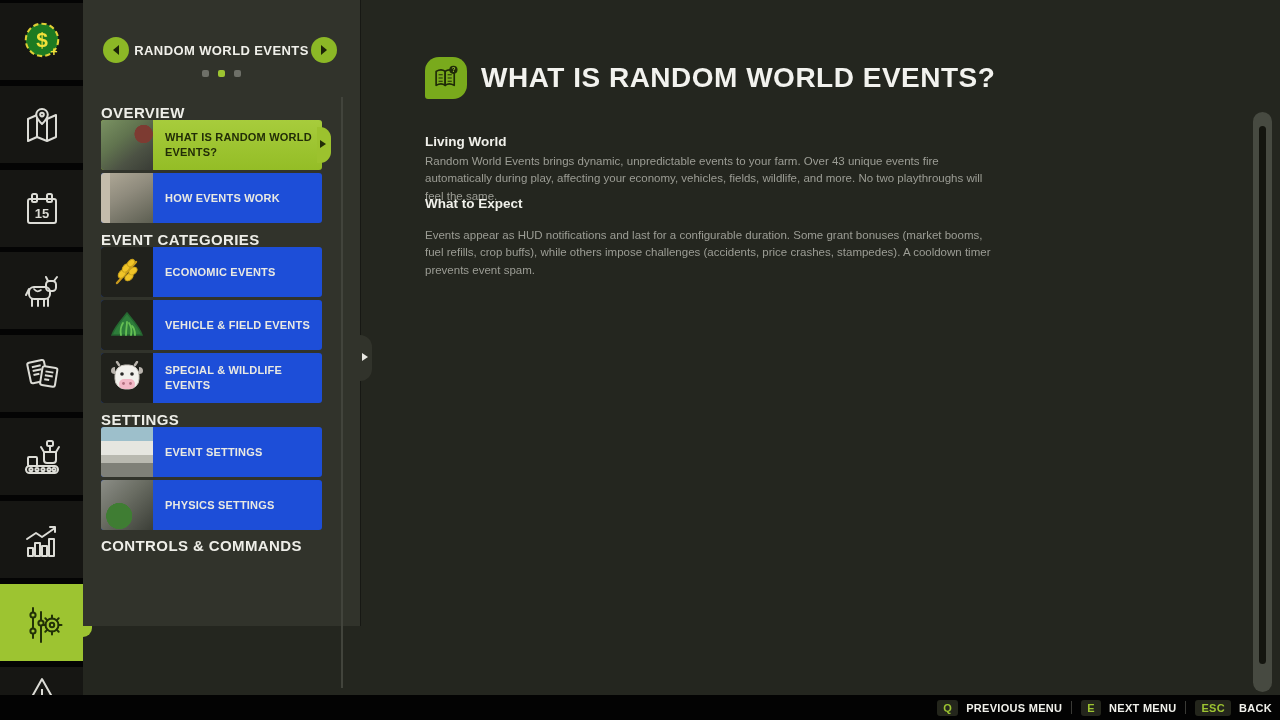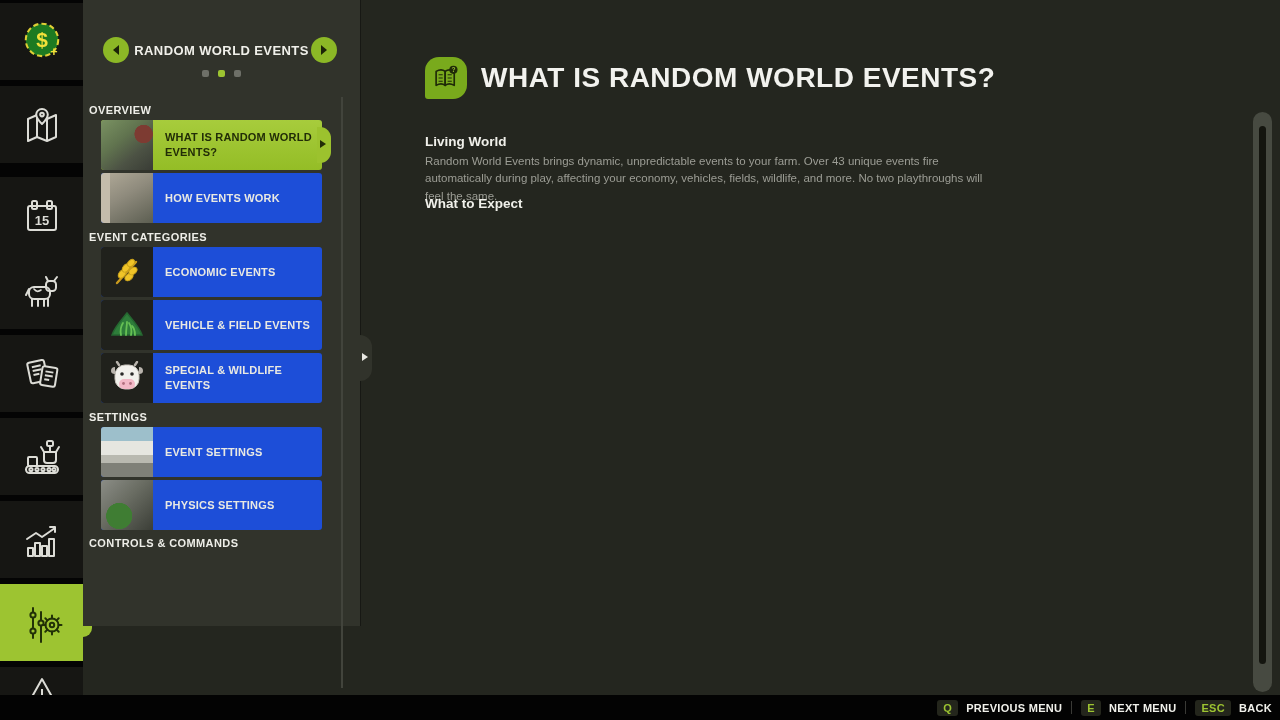--- a/index.html
+++ b/index.html
@@ -29,21 +29,21 @@
   .tri-l{width:0;height:0;border-top:5px solid transparent;border-bottom:5px solid transparent;
     border-right:6px solid #1c2408;}
   .tri-r{width:0;height:0;border-top:5px solid transparent;border-bottom:5px solid transparent;
     border-left:6px solid #1c2408;}
   .panel-title{position:absolute;left:46px;right:46px;top:43px;text-align:center;
     color:#f0f0ea;font-size:13px;font-weight:bold;letter-spacing:.4px;white-space:nowrap;}
   .pager-dots{position:absolute;left:0;right:0;top:70px;display:flex;gap:9px;justify-content:center;}
   .dot{width:7px;height:7px;border-radius:2px;background:#6e7068;}
   .dot.active{background:#9dc431;}
   .panel-scrollline{position:absolute;left:258px;top:97px;width:2px;height:591px;background:#42443c;}
-  .sec-title{position:absolute;left:6px;color:#eeeee8;font-size:11px;font-weight:bold;letter-spacing:.4px;}
+  .sec-title{position:absolute;left:18px;color:#eeeee8;font-size:15px;font-weight:bold;letter-spacing:.4px;}
   .nav-item{position:absolute;left:18px;width:221px;height:50px;background:#1d4ed8;
     border-radius:3px;display:flex;align-items:center;cursor:pointer;}
   .nav-item .thumb{width:52px;height:50px;border-radius:3px 0 0 3px;flex:0 0 52px;
     display:flex;align-items:center;justify-content:center;overflow:hidden;}
   .nav-label{padding:0 8px 0 12px;color:#e9e9e3;font-size:11px;font-weight:bold;
     letter-spacing:.2px;line-height:1.35;}
   .nav-item.selected{background:linear-gradient(180deg,#a7cc3c,#94bd26);}
   .nav-item.selected .nav-label{color:#222d07;}
   .sel-notch{position:absolute;right:-9px;top:7px;width:14px;height:36px;
     background:#9cc22e;border-radius:0 11px 11px 0;}
@@ -111,21 +111,21 @@
       </svg>
     </div>
     <div class="rail-tile" style="top:86px">
       <svg width="44" height="44" viewBox="0 0 44 44" fill="none" stroke="#dcdcd6" stroke-width="2" stroke-linejoin="round">
         <path d="M8 16 L17 12 L27 16 L36 12 V34 L27 38 L17 34 L8 38 Z"></path>
         <path d="M17 12 V34 M27 16 V38"></path>
         <path d="M22 6 c-3.3 0 -5.8 2.5 -5.8 5.6 0 3.9 5.8 9.4 5.8 9.4 s5.8 -5.5 5.8 -9.4 c0 -3.1 -2.5 -5.6 -5.8 -5.6 Z" fill="#161613"></path>
         <circle cx="22" cy="11.6" r="1.8"></circle>
       </svg>
     </div>
-    <div class="rail-tile" style="top:177px">
+    <div class="rail-tile" style="top:170px">
       <svg width="44" height="44" viewBox="0 0 44 44" fill="none" stroke="#dcdcd6" stroke-width="2" stroke-linejoin="round">
         <rect x="8" y="12" width="28" height="24" rx="2"></rect>
         <rect x="12" y="7" width="5" height="8" rx="1.5"></rect>
         <rect x="27" y="7" width="5" height="8" rx="1.5"></rect>
         <text x="22" y="31" font-size="13" font-weight="bold" fill="#dcdcd6" stroke="none" text-anchor="middle" font-family="Liberation Sans, sans-serif">15</text>
       </svg>
     </div>
     <div class="rail-tile" style="top:252px">
       <svg width="44" height="44" viewBox="0 0 44 44" fill="none" stroke="#dcdcd6" stroke-width="2" stroke-linejoin="round" stroke-linecap="round">
         <rect x="9" y="18" width="21" height="12" rx="5"></rect>
@@ -296,20 +296,21 @@
         <circle cx="26" cy="7" r="5" fill="#1f2a08" stroke="none"></circle>
         <text x="26" y="10" font-size="8" font-weight="bold" fill="#9dc431" stroke="none" text-anchor="middle" font-family="Liberation Sans, sans-serif">?</text>
       </svg>
     </div>
     <h1 class="content-title" style="margin:0">WHAT IS RANDOM WORLD EVENTS?</h1>
 
     <div class="doc-sec-head" style="top:134px">Living World</div>
     <div class="doc-sec-body" style="top:153px">Random World Events brings dynamic, unpredictable events to your farm. Over 43 unique events fire automatically during play, affecting your economy, vehicles, fields, wildlife, and more. No two playthroughs will feel the same.</div>
 
     <div class="doc-sec-head" style="top:196px">What to Expect</div>
+    <div class="doc-sec-body" style="top:227px">Events appear as HUD notifications and last for a configurable duration. Some grant bonuses (market booms, fuel refills, crop buffs), while others impose challenges (accidents, price crashes, stampedes). A cooldown timer prevents event spam.</div>
 
     <div class="scroll-track"></div>
     <div class="scroll-thumb"></div>
   </main>
 
   <footer class="footer">
     <div class="shortcut">
       <span class="keycap">Q</span>
       <span class="sc-label">PREVIOUS MENU</span>
     </div>

